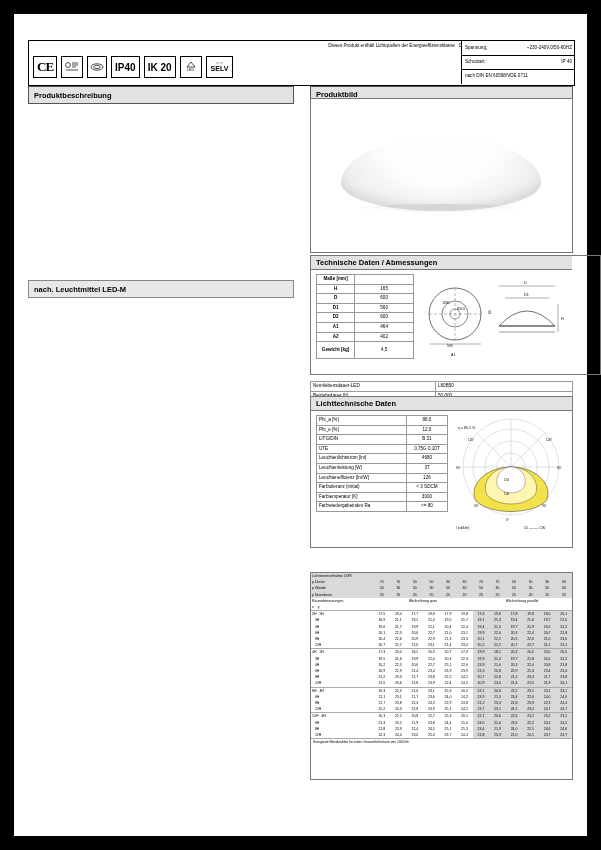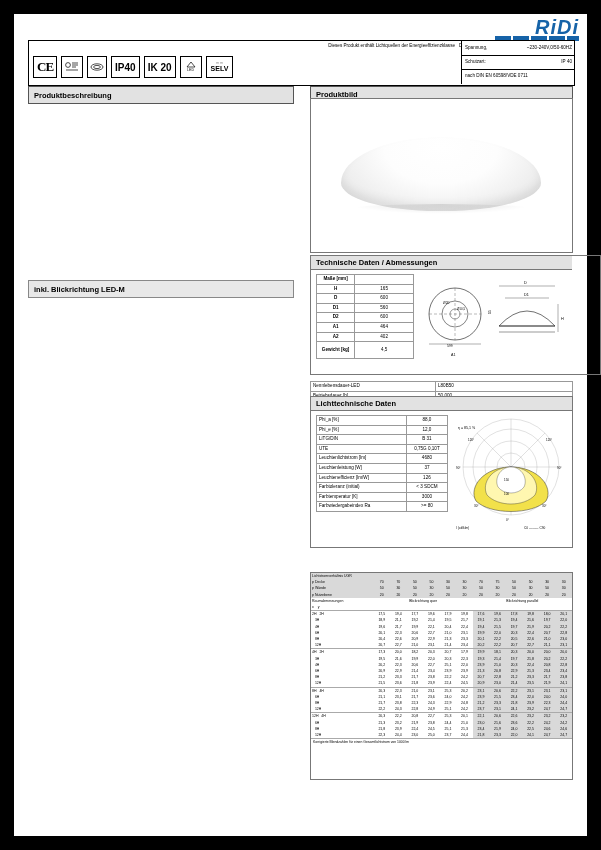--- a/index.html
+++ b/index.html
@@ -59,29 +59,20 @@
   .ugr .num{text-align:center;}
   .ugr .grp{border-top:1px solid #aaa;}
   .ugr .foot{font-size:3.4px;padding-left:2px;border-top:1px solid #aaa;}
   .shade{background:#d9d9d9;}
 </style>
 </head>
 <body>
 
 <div class="page">
 
-  <div class="logo">
-    <div class="txt">RiDi</div>
-    <div class="bars">
-      <i style="left:16px"></i>
-        <i style="left:34px"></i>
-        <i style="left:52px"></i>
-        <i style="left:70px"></i>
-    </div>
-  </div>
 
   <div class="hdr">
     <div class="effline">Dieses Produkt enthält Lichtquellen der Energieeffizienzklasse</div>
     <div class="effD">D</div>
 
     <div class="icons">
       <div class="ibox ce">CE</div>
       <div class="ibox" style="width:22px">
         <svg width="16" height="12" viewBox="0 0 16 12">
             <circle cx="4" cy="4" r="2.4" fill="none" stroke="#000" stroke-width="0.7"></circle>
@@ -121,21 +112,21 @@
   </div>
 
   <div class="secbar" style="left:296px;top:72px;width:263px;height:16px;border-bottom:none;">Produktbild</div>
 
   <div class="secbar" style="left:14px;top:72px;width:266px;height:18px;">Produktbeschreibung</div>
 
   <div class="pbox">
     <div class="lamp"></div>
   </div>
 
-  <div class="secbar" style="left:14px;top:266px;width:266px;height:18px;background:#e8e8e8;border-color:#888;">inkl. Blickrichtung LED-M</div>
+  <div class="secbar" style="left:14px;top:266px;width:266px;height:18px;background:#e8e8e8;border-color:#888;">nach. Leuchtmittel LED-M</div>
 
   <div class="tdbox">
     <div class="tdtitle">Technische Daten / Abmessungen</div>
 
     <table class="mini dimtab">
       <tbody>
           <tr>
             <td class="k">Maße [mm]</td>
             <td class="v"></td>
           </tr>

